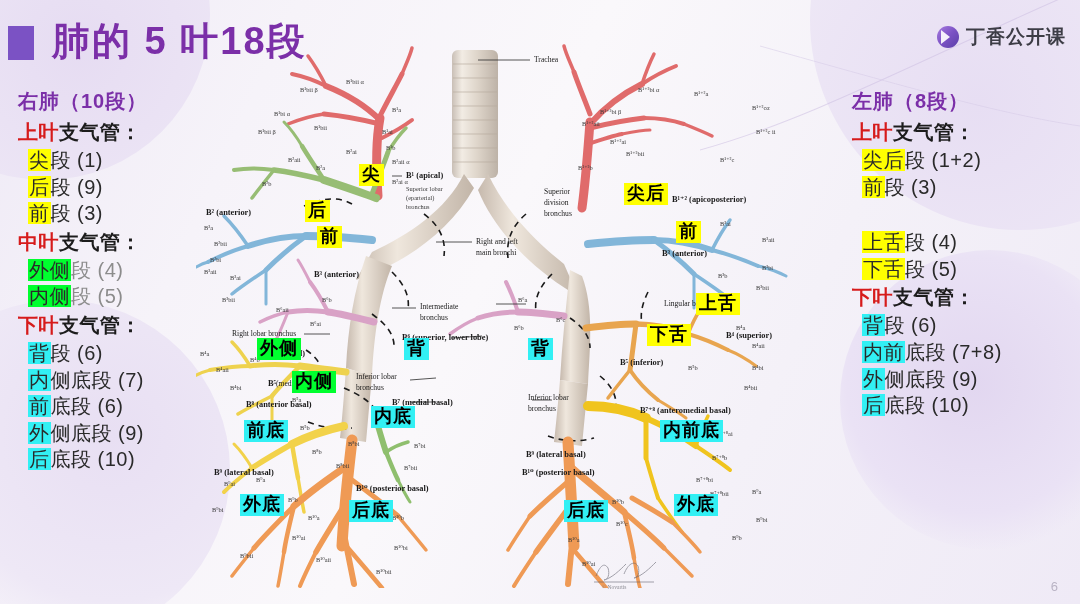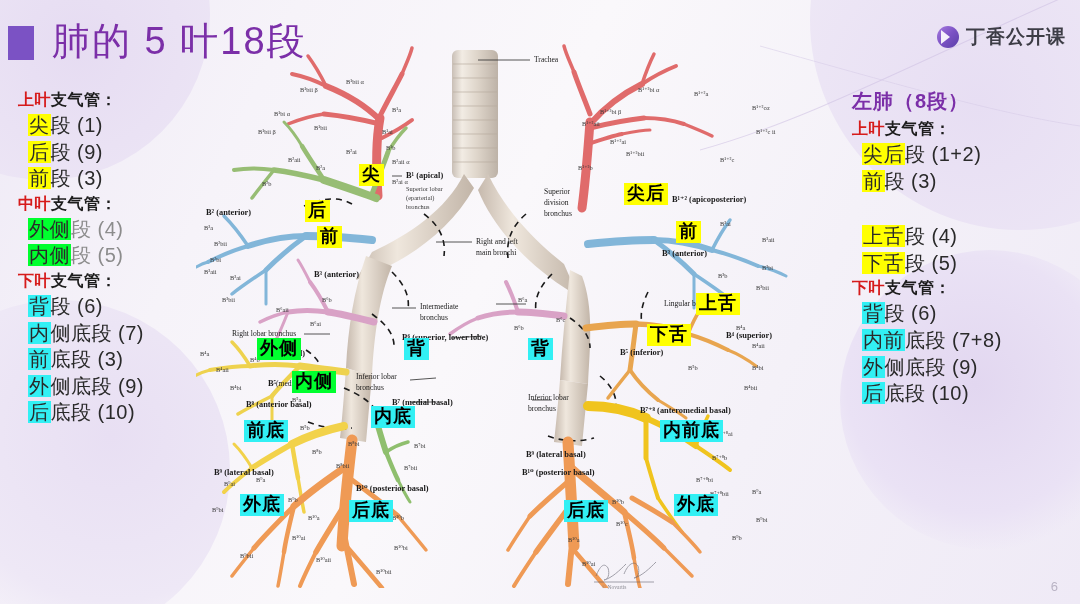--- a/index.html
+++ b/index.html
@@ -26,21 +26,21 @@
   .sweep{position:absolute;pointer-events:none;opacity:.55;}
   .sweep svg{display:block;}
 
   
   .title-square{
     position:absolute;left:8px;top:26px;width:26px;height:34px;
     background:#7b52c4;
   }
   .slide-title{
     position:absolute;left:52px;top:16px;
-    font-size:38px;font-weight:normal;color:#7b2fa8;letter-spacing:2px;
+    font-size:38px;font-weight:bold;color:#7b2fa8;letter-spacing:2px;
     white-space:nowrap;
   }
   .logo{
     position:absolute;right:14px;top:24px;display:flex;align-items:center;gap:7px;
   }
   .logo-mark{width:22px;height:22px;border-radius:50%;
     background:linear-gradient(135deg,#a77be0 0%,#7b52c4 50%,#5a3fa8 100%);
     position:relative;}
   .logo-mark:after{content:"";position:absolute;left:4px;top:3.5px;
     width:0;height:0;border-left:9px solid #ffffff;
@@ -49,21 +49,21 @@
   .logo-text{font-size:19px;font-weight:bold;color:#3d3d46;letter-spacing:1px;}
 
   
   .panel{position:absolute;}
   .panel-left{left:18px;top:88px;width:210px;}
   .panel-right{left:852px;top:88px;width:225px;}
   .lung-head{
     font-size:20px;font-weight:bold;color:#7b2fa8;margin-bottom:4px;
     letter-spacing:1px;white-space:nowrap;
   }
-  .lobe-head{font-size:16px;font-weight:bold;color:#1c1c1c;
+  .lobe-head{font-size:20px;font-weight:bold;color:#1c1c1c;
     margin-top:2px;margin-bottom:1px;white-space:nowrap;letter-spacing:.5px;}
   .lobe-head .red{color:#d61b1b;}
   .seg-row{font-size:20px;color:#2a2a2a;margin:3px 0 3px 10px;
     white-space:nowrap;letter-spacing:.5px;line-height:1.18;}
   .hl{padding:0 1px;}
   .hl-y{background:#ffff00;}
   .hl-g{background:#00ff2e;}
   .hl-c{background:#32f0f4;}
   .dim{color:#8c8c8c;}
   .spacer{height:26px;}
@@ -371,21 +371,21 @@
         <div class="anno b" style="left: 196px; top: 370px;">B⁷ (medial basal)</div>
         <div class="anno b" style="left: 18px; top: 440px;">B⁹ (lateral basal)</div>
         <div class="anno b" style="left: 160px; top: 456px;">B¹⁰ (posterior basal)</div>
         <div class="anno b" style="left: 476px; top: 167px;">B¹⁺² (apicoposterior)</div>
         <div class="anno " style="left: 348px; top: 160px;">Superior</div>
         <div class="anno " style="left: 348px; top: 171px;">division</div>
         <div class="anno " style="left: 348px; top: 182px;">bronchus</div>
         <div class="anno b" style="left: 466px; top: 221px;">B³ (anterior)</div>
         <div class="anno " style="left: 468px; top: 272px;">Lingular bronchus</div>
         <div class="anno b" style="left: 530px; top: 303px;">B⁴ (superior)</div>
-        <div class="anno b" style="left: 424px; top: 320px; font-family: Liberation Serif, serif;">B⁵ (inferior)</div>
+        <div class="anno b" style="left: 424px; top: 330px; font-family: Liberation Serif, serif;">B⁵ (inferior)</div>
         <div class="anno " style="left: 332px; top: 366px;">Inferior lobar</div>
         <div class="anno " style="left: 332px; top: 377px;">bronchus</div>
         <div class="anno b" style="left: 444px; top: 378px;">B⁷⁺⁸ (anteromedial basal)</div>
         <div class="anno b" style="left: 330px; top: 422px;">B⁹ (lateral basal)</div>
         <div class="anno b" style="left: 326px; top: 440px;">B¹⁰ (posterior basal)</div>
         <div class="anno sm" style="left: 104px; top: 58px;">B¹bii β</div>
         <div class="anno sm" style="left: 150px; top: 50px;">B¹bii α</div>
         <div class="anno sm" style="left: 78px; top: 82px;">B¹bi α</div>
         <div class="anno sm" style="left: 118px; top: 96px;">B¹bii</div>
         <div class="anno sm" style="left: 62px; top: 100px;">B¹bii β</div>
@@ -484,32 +484,33 @@
         <div class="lbl lbl-y" style="left: 451px; top: 296px;">下舌</div>
         <div class="lbl lbl-c" style="left: 332px; top: 310px;">背</div>
         <div class="lbl lbl-c" style="left: 464px; top: 392px;">内前底</div>
         <div class="lbl lbl-c" style="left: 478px; top: 466px;">外底</div>
         <div class="lbl lbl-c" style="left: 368px; top: 472px;">后底</div>
       </div>
     <div class="credit" style="left:406px;top:556px;">© Novartis</div>
   </div>
 
   <div class="panel panel-left">
+    <div class="lung-head">右肺（10段）</div>
     <div id="right-lung-groups">
         <div class="lobe-head"><span class="red">上叶</span><span>支气管：</span></div>
         <div class="seg-row"><span class="hl hl-y">尖</span><span>段 (1)</span></div>
         <div class="seg-row"><span class="hl hl-y">后</span><span>段 (9)</span></div>
         <div class="seg-row"><span class="hl hl-y">前</span><span>段 (3)</span></div>
         <div class="lobe-head"><span class="red">中叶</span><span>支气管：</span></div>
         <div class="seg-row"><span class="hl hl-g">外侧</span><span class="dim">段 (4)</span></div>
         <div class="seg-row"><span class="hl hl-g">内侧</span><span class="dim">段 (5)</span></div>
         <div class="lobe-head"><span class="red">下叶</span><span>支气管：</span></div>
         <div class="seg-row"><span class="hl hl-c">背</span><span>段 (6)</span></div>
         <div class="seg-row"><span class="hl hl-c">内</span><span>侧底段 (7)</span></div>
-        <div class="seg-row"><span class="hl hl-c">前</span><span>底段 (3)</span></div>
+        <div class="seg-row"><span class="hl hl-c">前</span><span>底段 (6)</span></div>
         <div class="seg-row"><span class="hl hl-c">外</span><span>侧底段 (9)</span></div>
         <div class="seg-row"><span class="hl hl-c">后</span><span>底段 (10)</span></div>
       </div>
   </div>
 
   <div class="panel panel-right">
     <div class="lung-head">左肺（8段）</div>
     <div id="left-lung-groups">
         <div class="lobe-head"><span class="red">上叶</span><span>支气管：</span></div>
         <div class="seg-row"><span class="hl hl-y">尖后</span><span>段 (1+2)</span></div>

